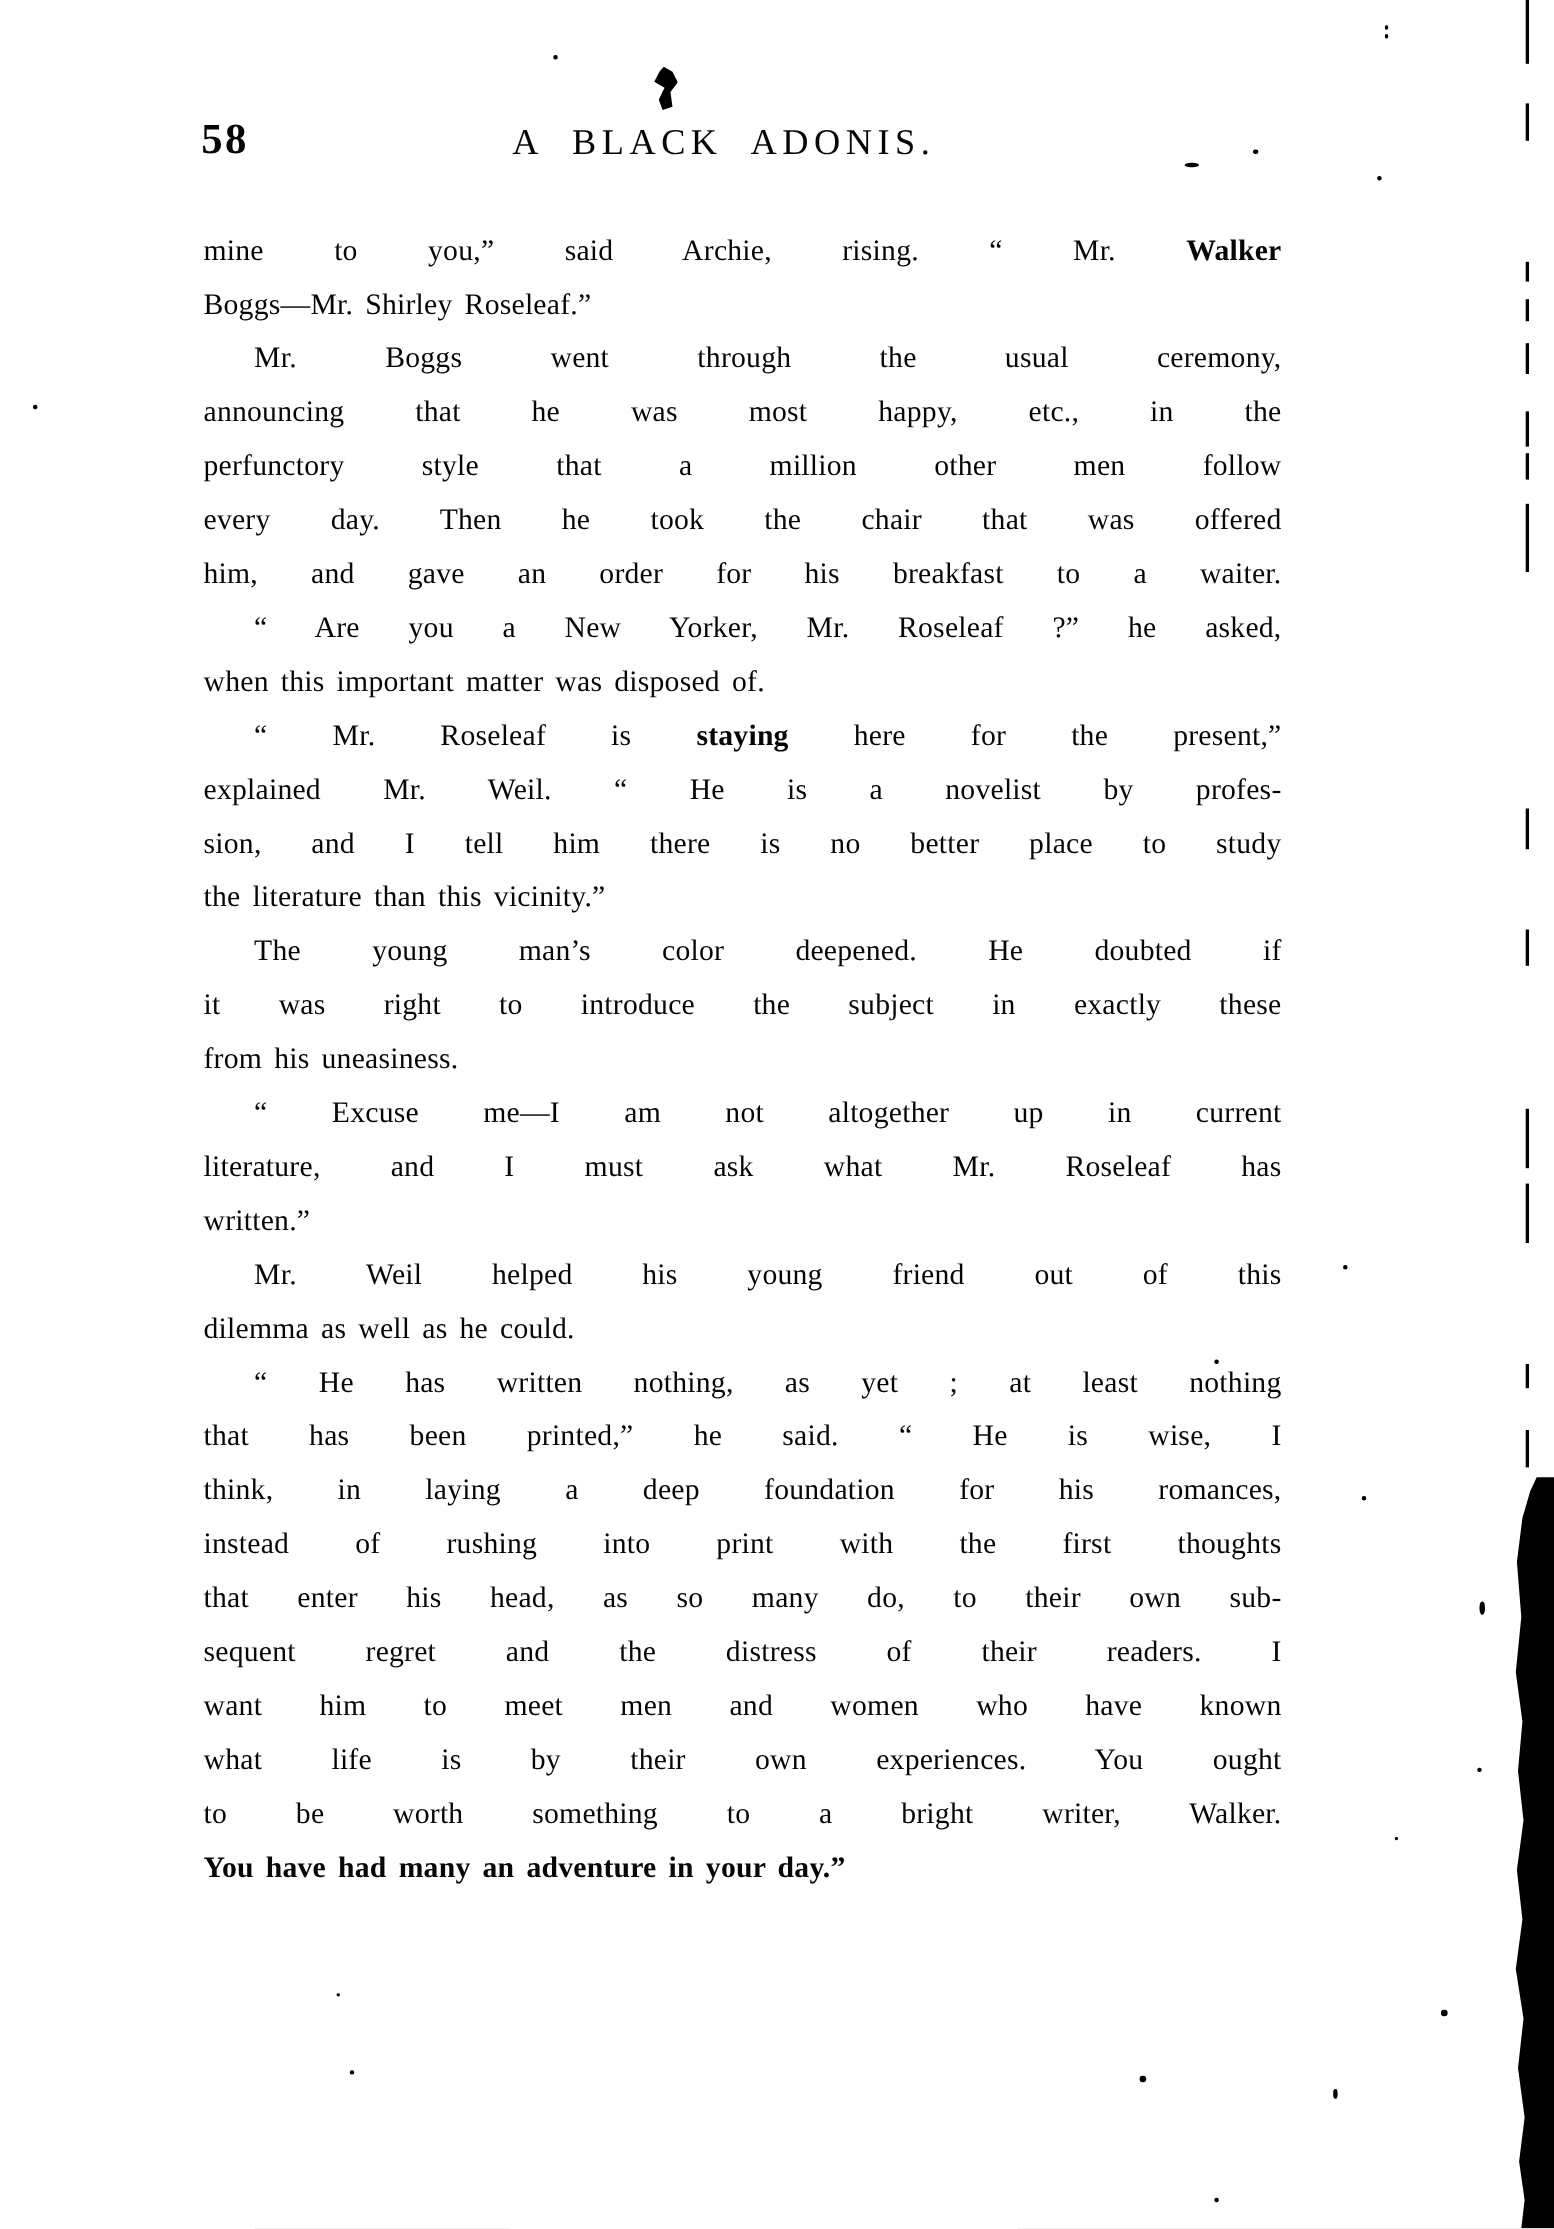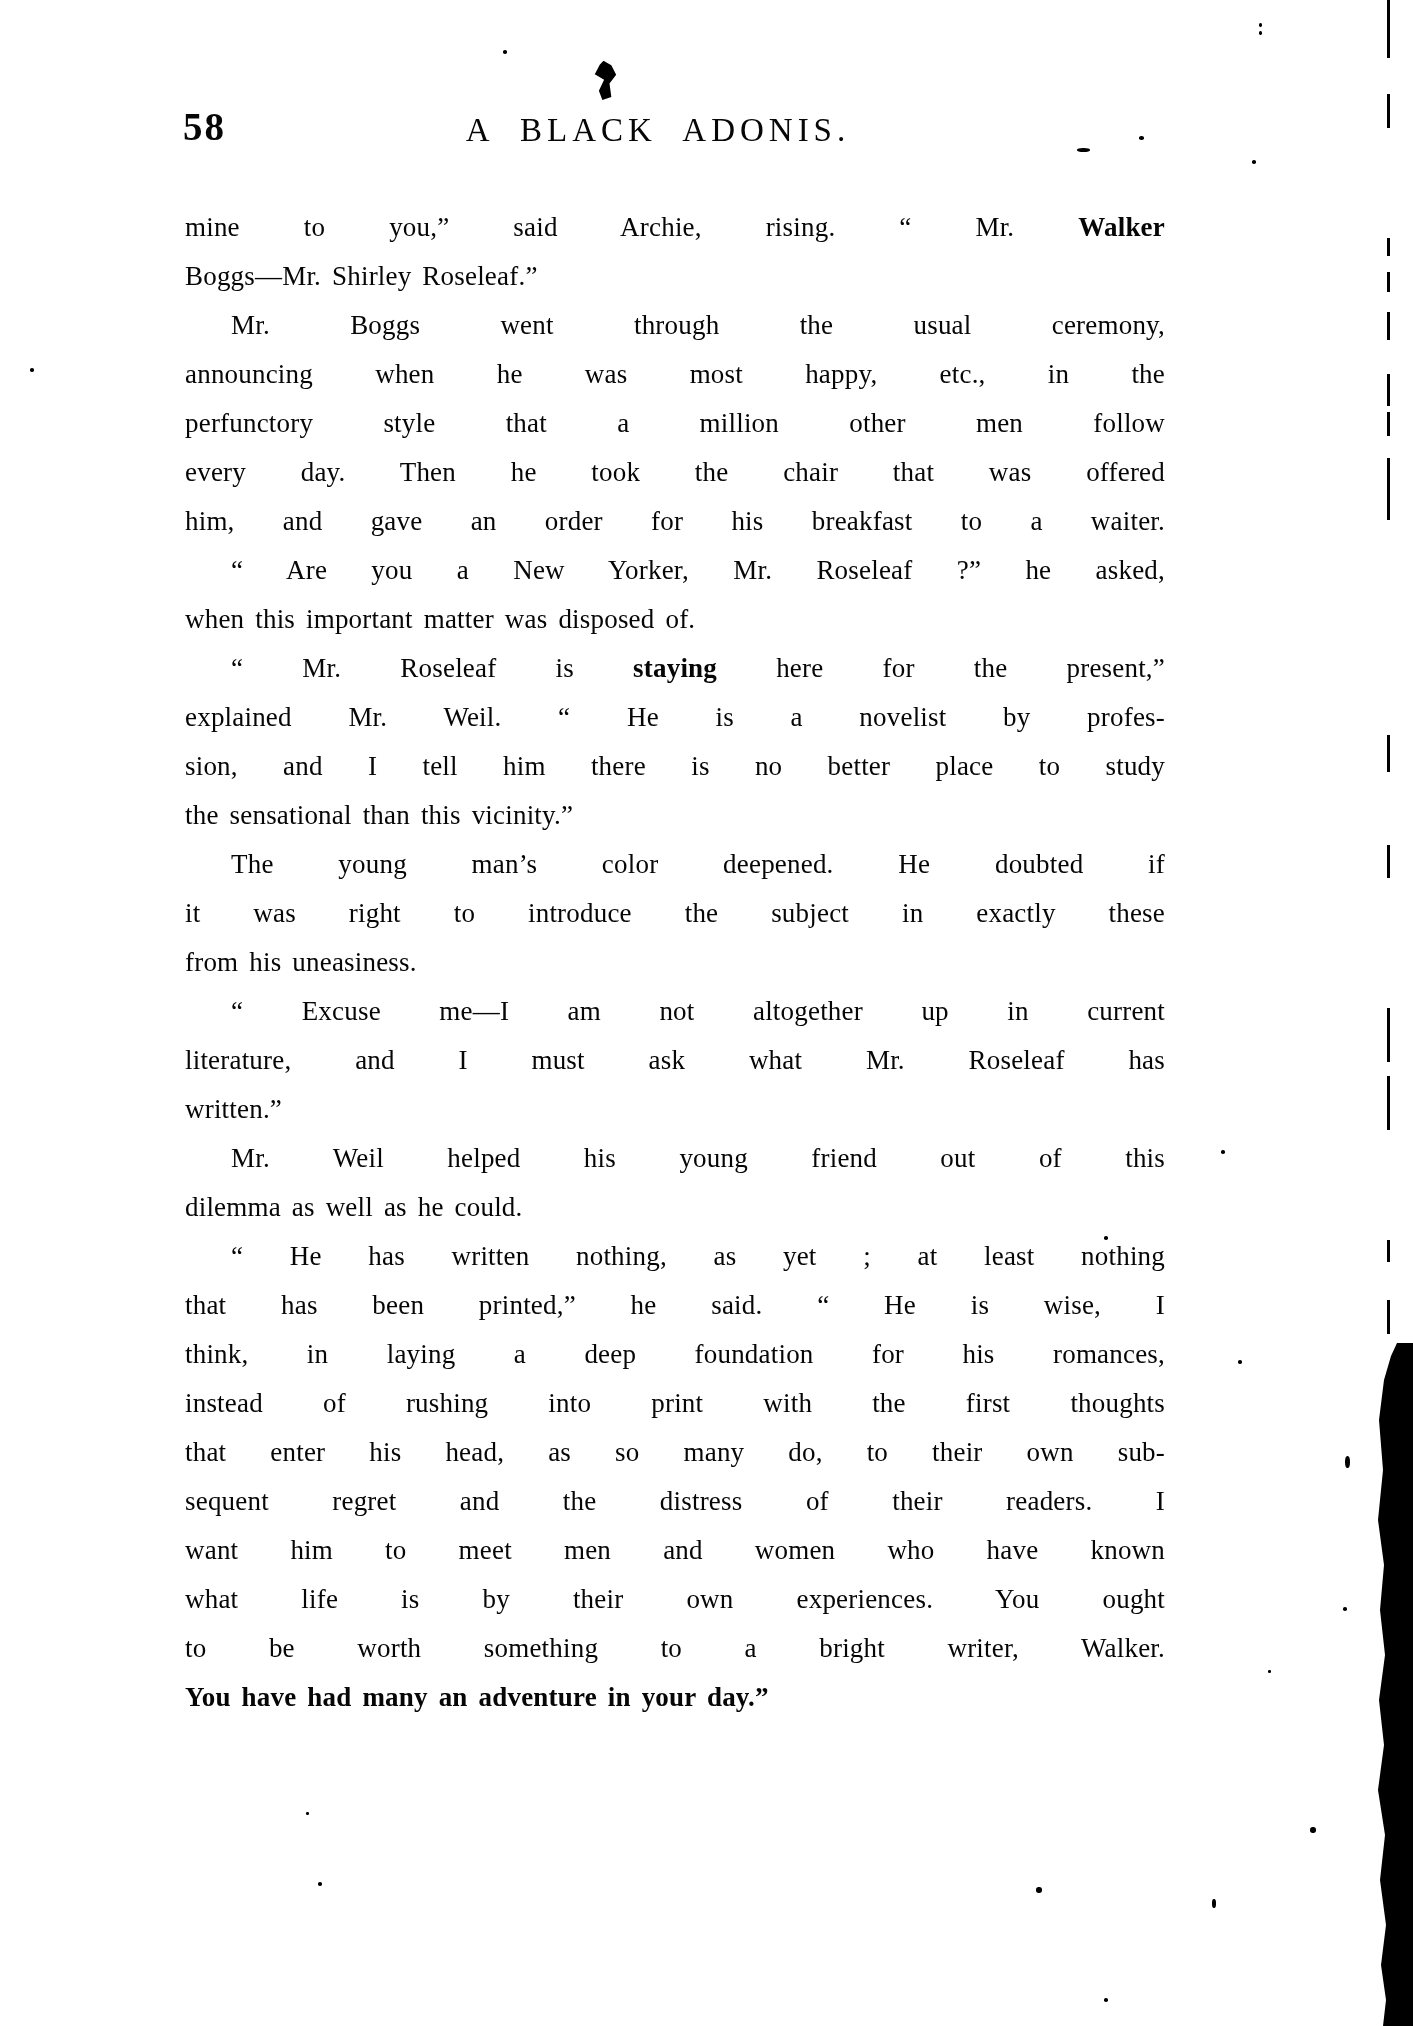--- a/index.html
+++ b/index.html
@@ -51,30 +51,30 @@
 <body>
 
 <div class="page">
   <div class="pagenum">58</div>
   <div class="header">A BLACK ADONIS.</div>
   <div class="blot"></div>
   <div class="bodytext">
       <div class="line"><span>mine to you,” said Archie, rising.  “ Mr. </span><span class="b">Walker</span></div>
       <div class="line end"><span>Boggs—Mr. Shirley Roseleaf.”</span></div>
       <div class="line indent"><span>Mr. Boggs went through the usual ceremony,</span></div>
-      <div class="line"><span>announcing when he was most happy, etc., in the</span></div>
+      <div class="line"><span>announcing that he was most happy, etc., in the</span></div>
       <div class="line"><span>perfunctory style that a million other men follow</span></div>
       <div class="line"><span>every day.  Then he took the chair that was offered</span></div>
       <div class="line"><span>him, and gave an order for his breakfast to a waiter.</span></div>
       <div class="line indent"><span>“ Are you a New Yorker, Mr. Roseleaf ?” he asked,</span></div>
       <div class="line end"><span>when this important matter was disposed of.</span></div>
       <div class="line indent"><span>“ Mr. Roseleaf is </span><span class="b">staying</span><span> here for the present,”</span></div>
       <div class="line"><span>explained Mr. Weil.  “ He is a novelist by profes-</span></div>
       <div class="line"><span>sion, and I tell him there is no better place to study</span></div>
-      <div class="line end"><span>the sensational than this vicinity.”</span></div>
+      <div class="line end"><span>the literature than this vicinity.”</span></div>
       <div class="line indent"><span>The young man’s color deepened.  He doubted if</span></div>
       <div class="line"><span>it was right to introduce the subject in exactly these</span></div>
       <div class="line end"><span>from his uneasiness.</span></div>
       <div class="line indent"><span>“ Excuse me—I am not altogether up in current</span></div>
       <div class="line"><span>literature, and I must ask what Mr. Roseleaf has</span></div>
       <div class="line end"><span>written.”</span></div>
       <div class="line indent"><span>Mr. Weil helped his young friend out of this</span></div>
       <div class="line end"><span>dilemma as well as he could.</span></div>
       <div class="line indent"><span>“ He has written nothing, as yet ; at least nothing</span></div>
       <div class="line"><span>that has been printed,” he said.  “ He is wise, I</span></div>

